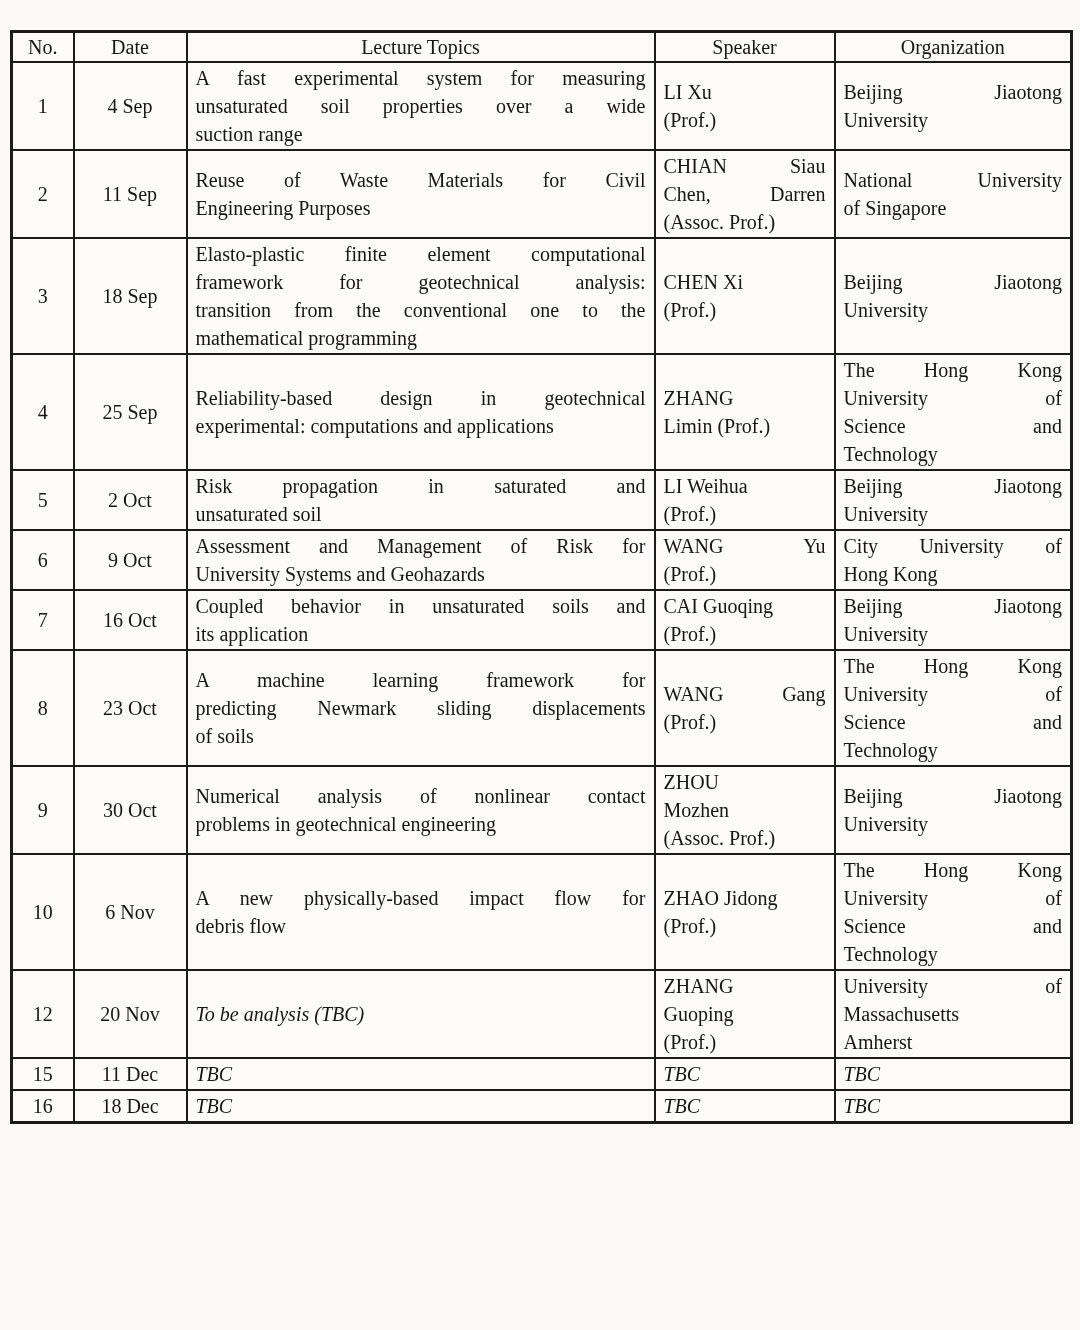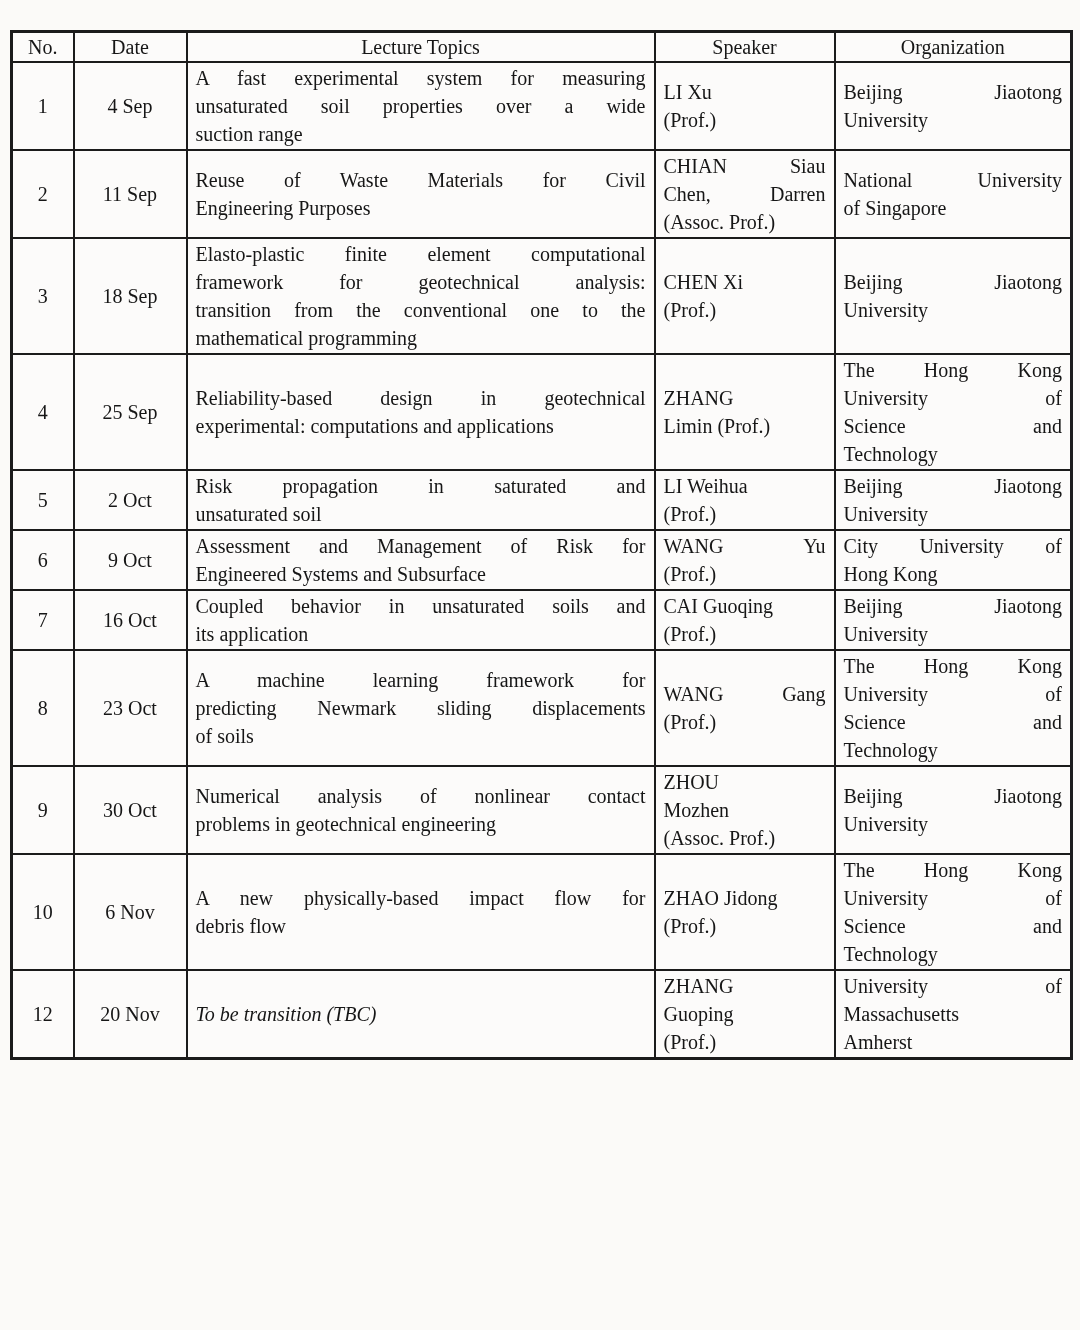--- a/index.html
+++ b/index.html
@@ -150,21 +150,21 @@
           <td>
             <div class="ln fill">Beijing Jiaotong</div>
             <div class="ln">University</div>
           </td>
         </tr>
         <tr>
           <td class="c">6</td>
           <td class="c">9 Oct</td>
           <td>
             <div class="ln fill">Assessment and Management of Risk for</div>
-            <div class="ln">Engineered Systems and Subsurface</div>
+            <div class="ln">University Systems and Geohazards</div>
           </td>
           <td>
             <div class="ln fill">WANG Yu</div>
             <div class="ln">(Prof.)</div>
           </td>
           <td>
             <div class="ln fill">City University of</div>
             <div class="ln">Hong Kong</div>
           </td>
         </tr>
@@ -235,28 +235,54 @@
             <div class="ln fill">The Hong Kong</div>
             <div class="ln fill">University of</div>
             <div class="ln fill">Science and</div>
             <div class="ln">Technology</div>
           </td>
         </tr>
         <tr>
           <td class="c">12</td>
           <td class="c">20 Nov</td>
           <td>
-            <div class="ln italic">To be transition (TBC)</div>
+            <div class="ln italic">To be analysis (TBC)</div>
           </td>
           <td>
             <div class="ln">ZHANG</div>
             <div class="ln">Guoping</div>
             <div class="ln">(Prof.)</div>
           </td>
           <td>
             <div class="ln fill">University of</div>
             <div class="ln">Massachusetts</div>
             <div class="ln">Amherst</div>
+          </td>
+        </tr>
+        <tr>
+          <td class="c">15</td>
+          <td class="c">11 Dec</td>
+          <td>
+            <div class="ln italic">TBC</div>
+          </td>
+          <td>
+            <div class="ln italic">TBC</div>
+          </td>
+          <td>
+            <div class="ln italic">TBC</div>
+          </td>
+        </tr>
+        <tr>
+          <td class="c">16</td>
+          <td class="c">18 Dec</td>
+          <td>
+            <div class="ln italic">TBC</div>
+          </td>
+          <td>
+            <div class="ln italic">TBC</div>
+          </td>
+          <td>
+            <div class="ln italic">TBC</div>
           </td>
         </tr>
       </tbody>
   </table>
 </div>
 
 </body></html>

